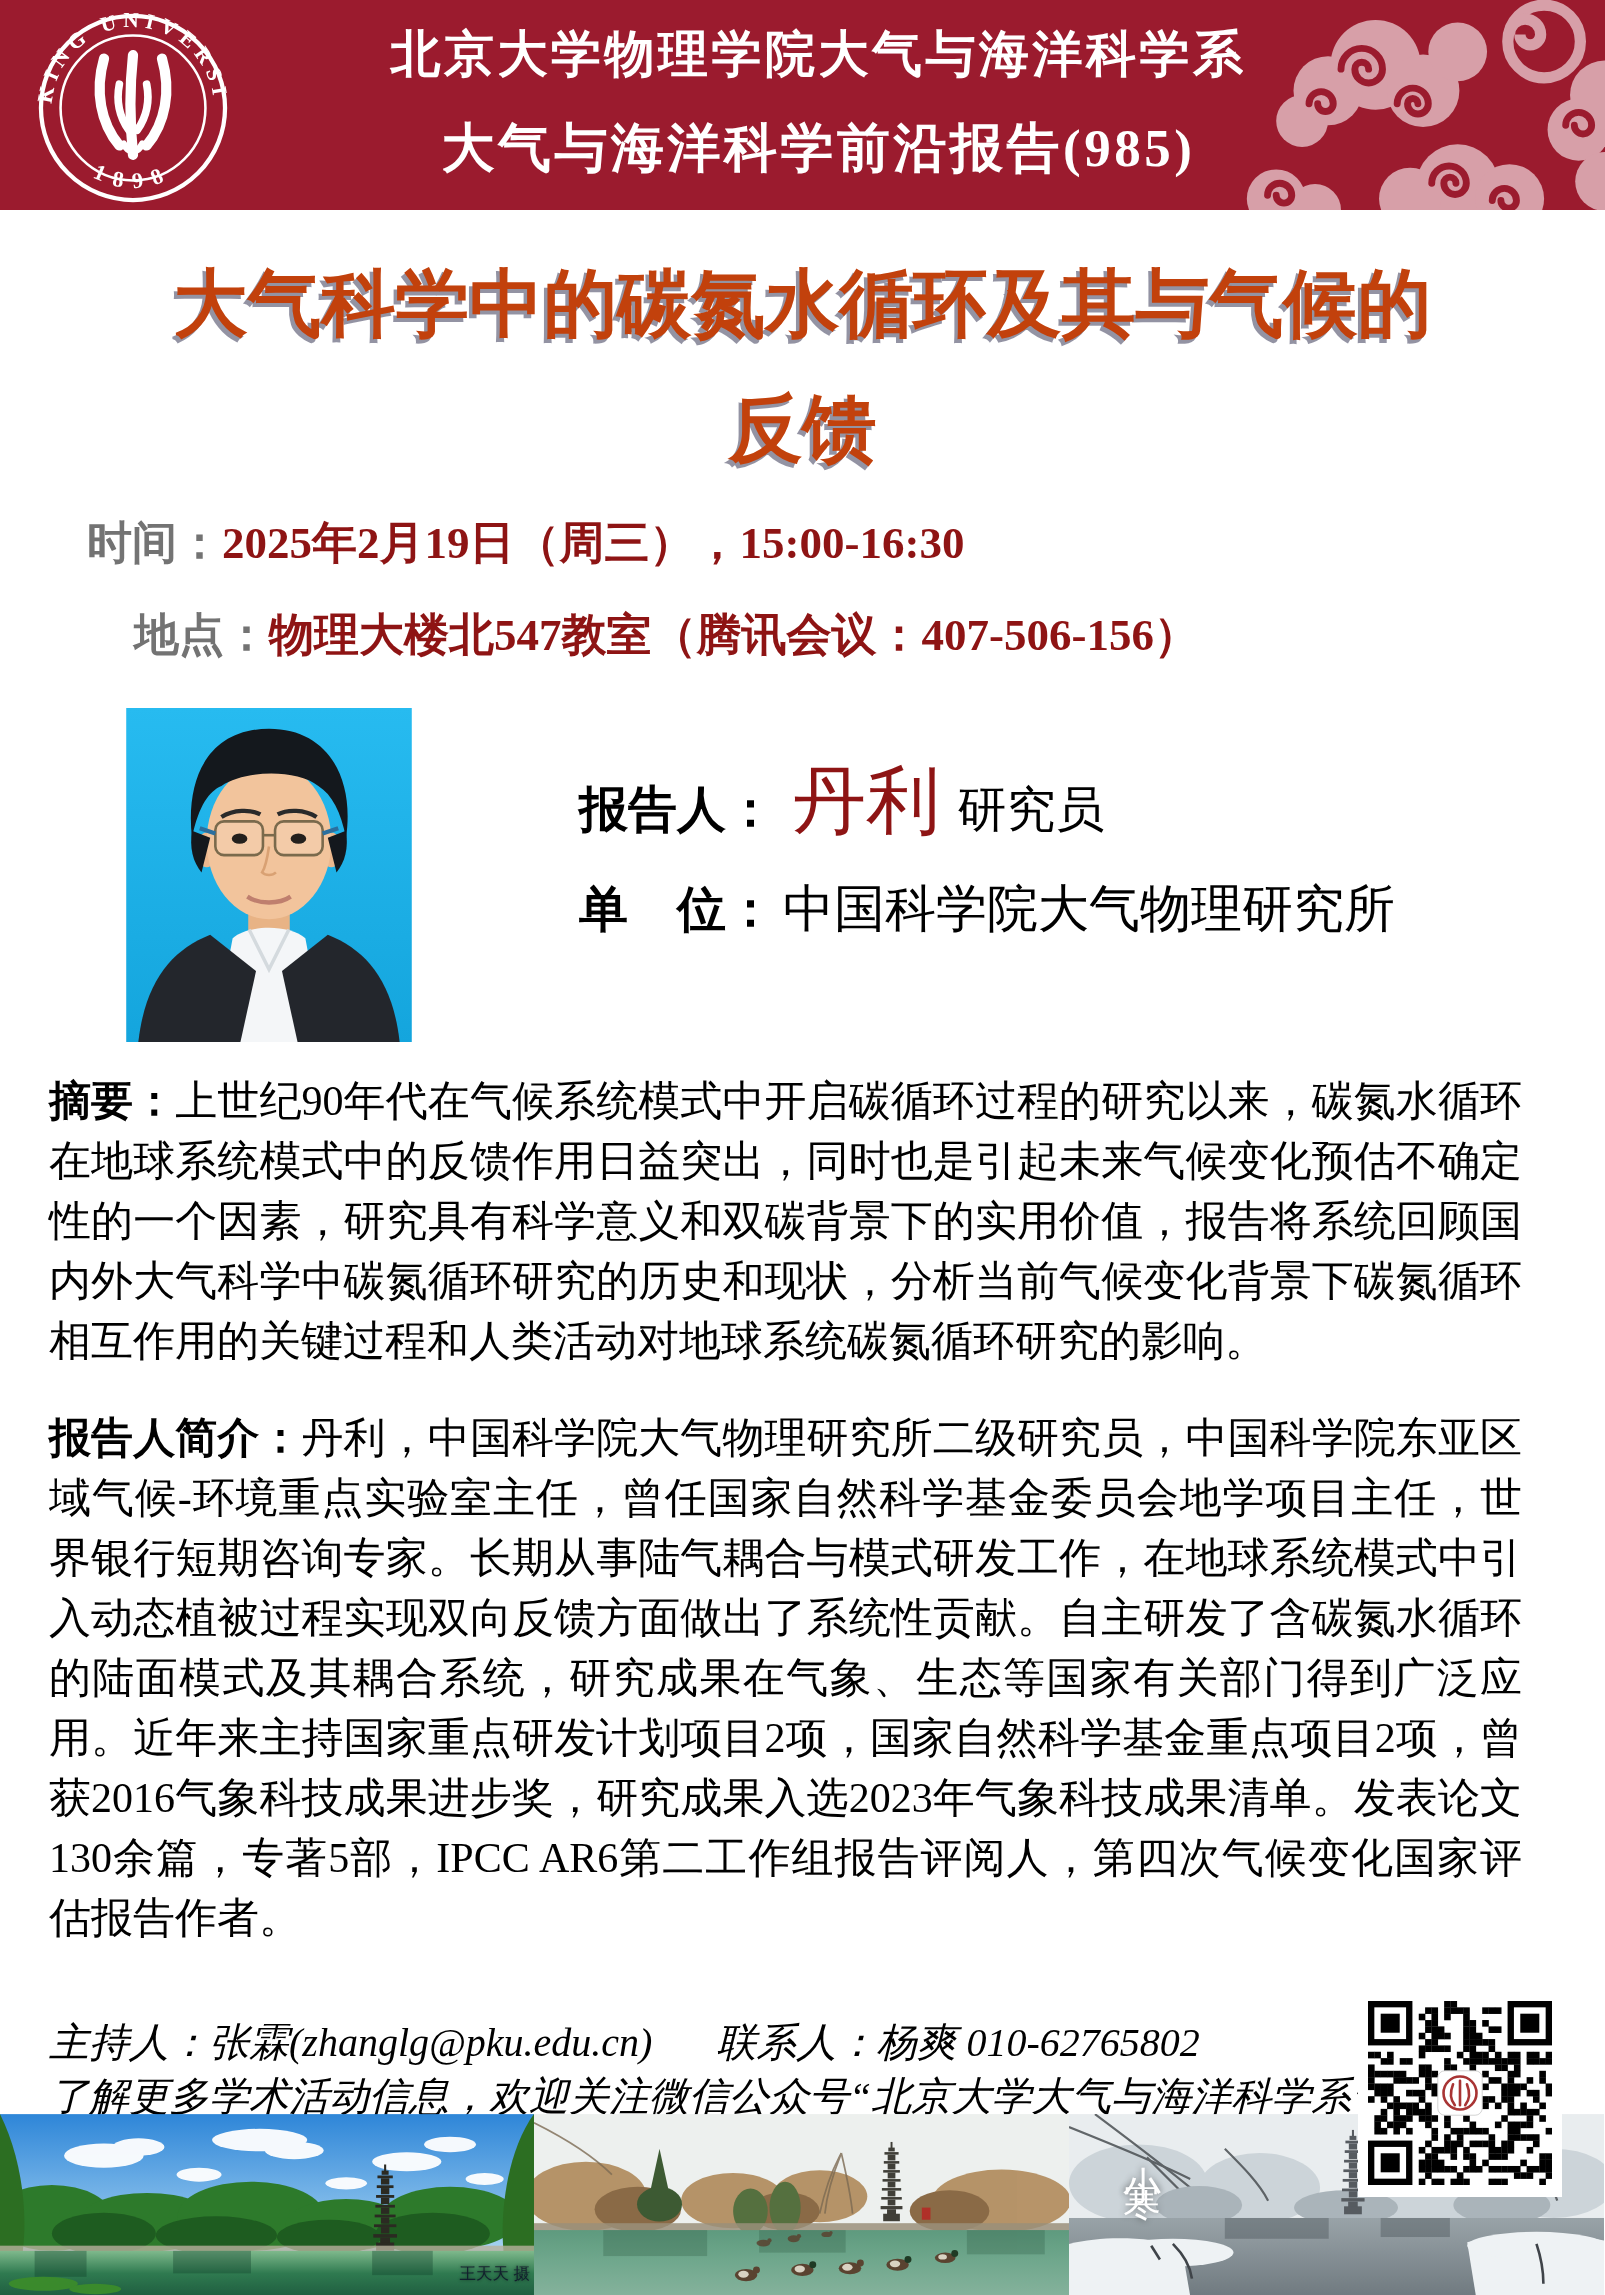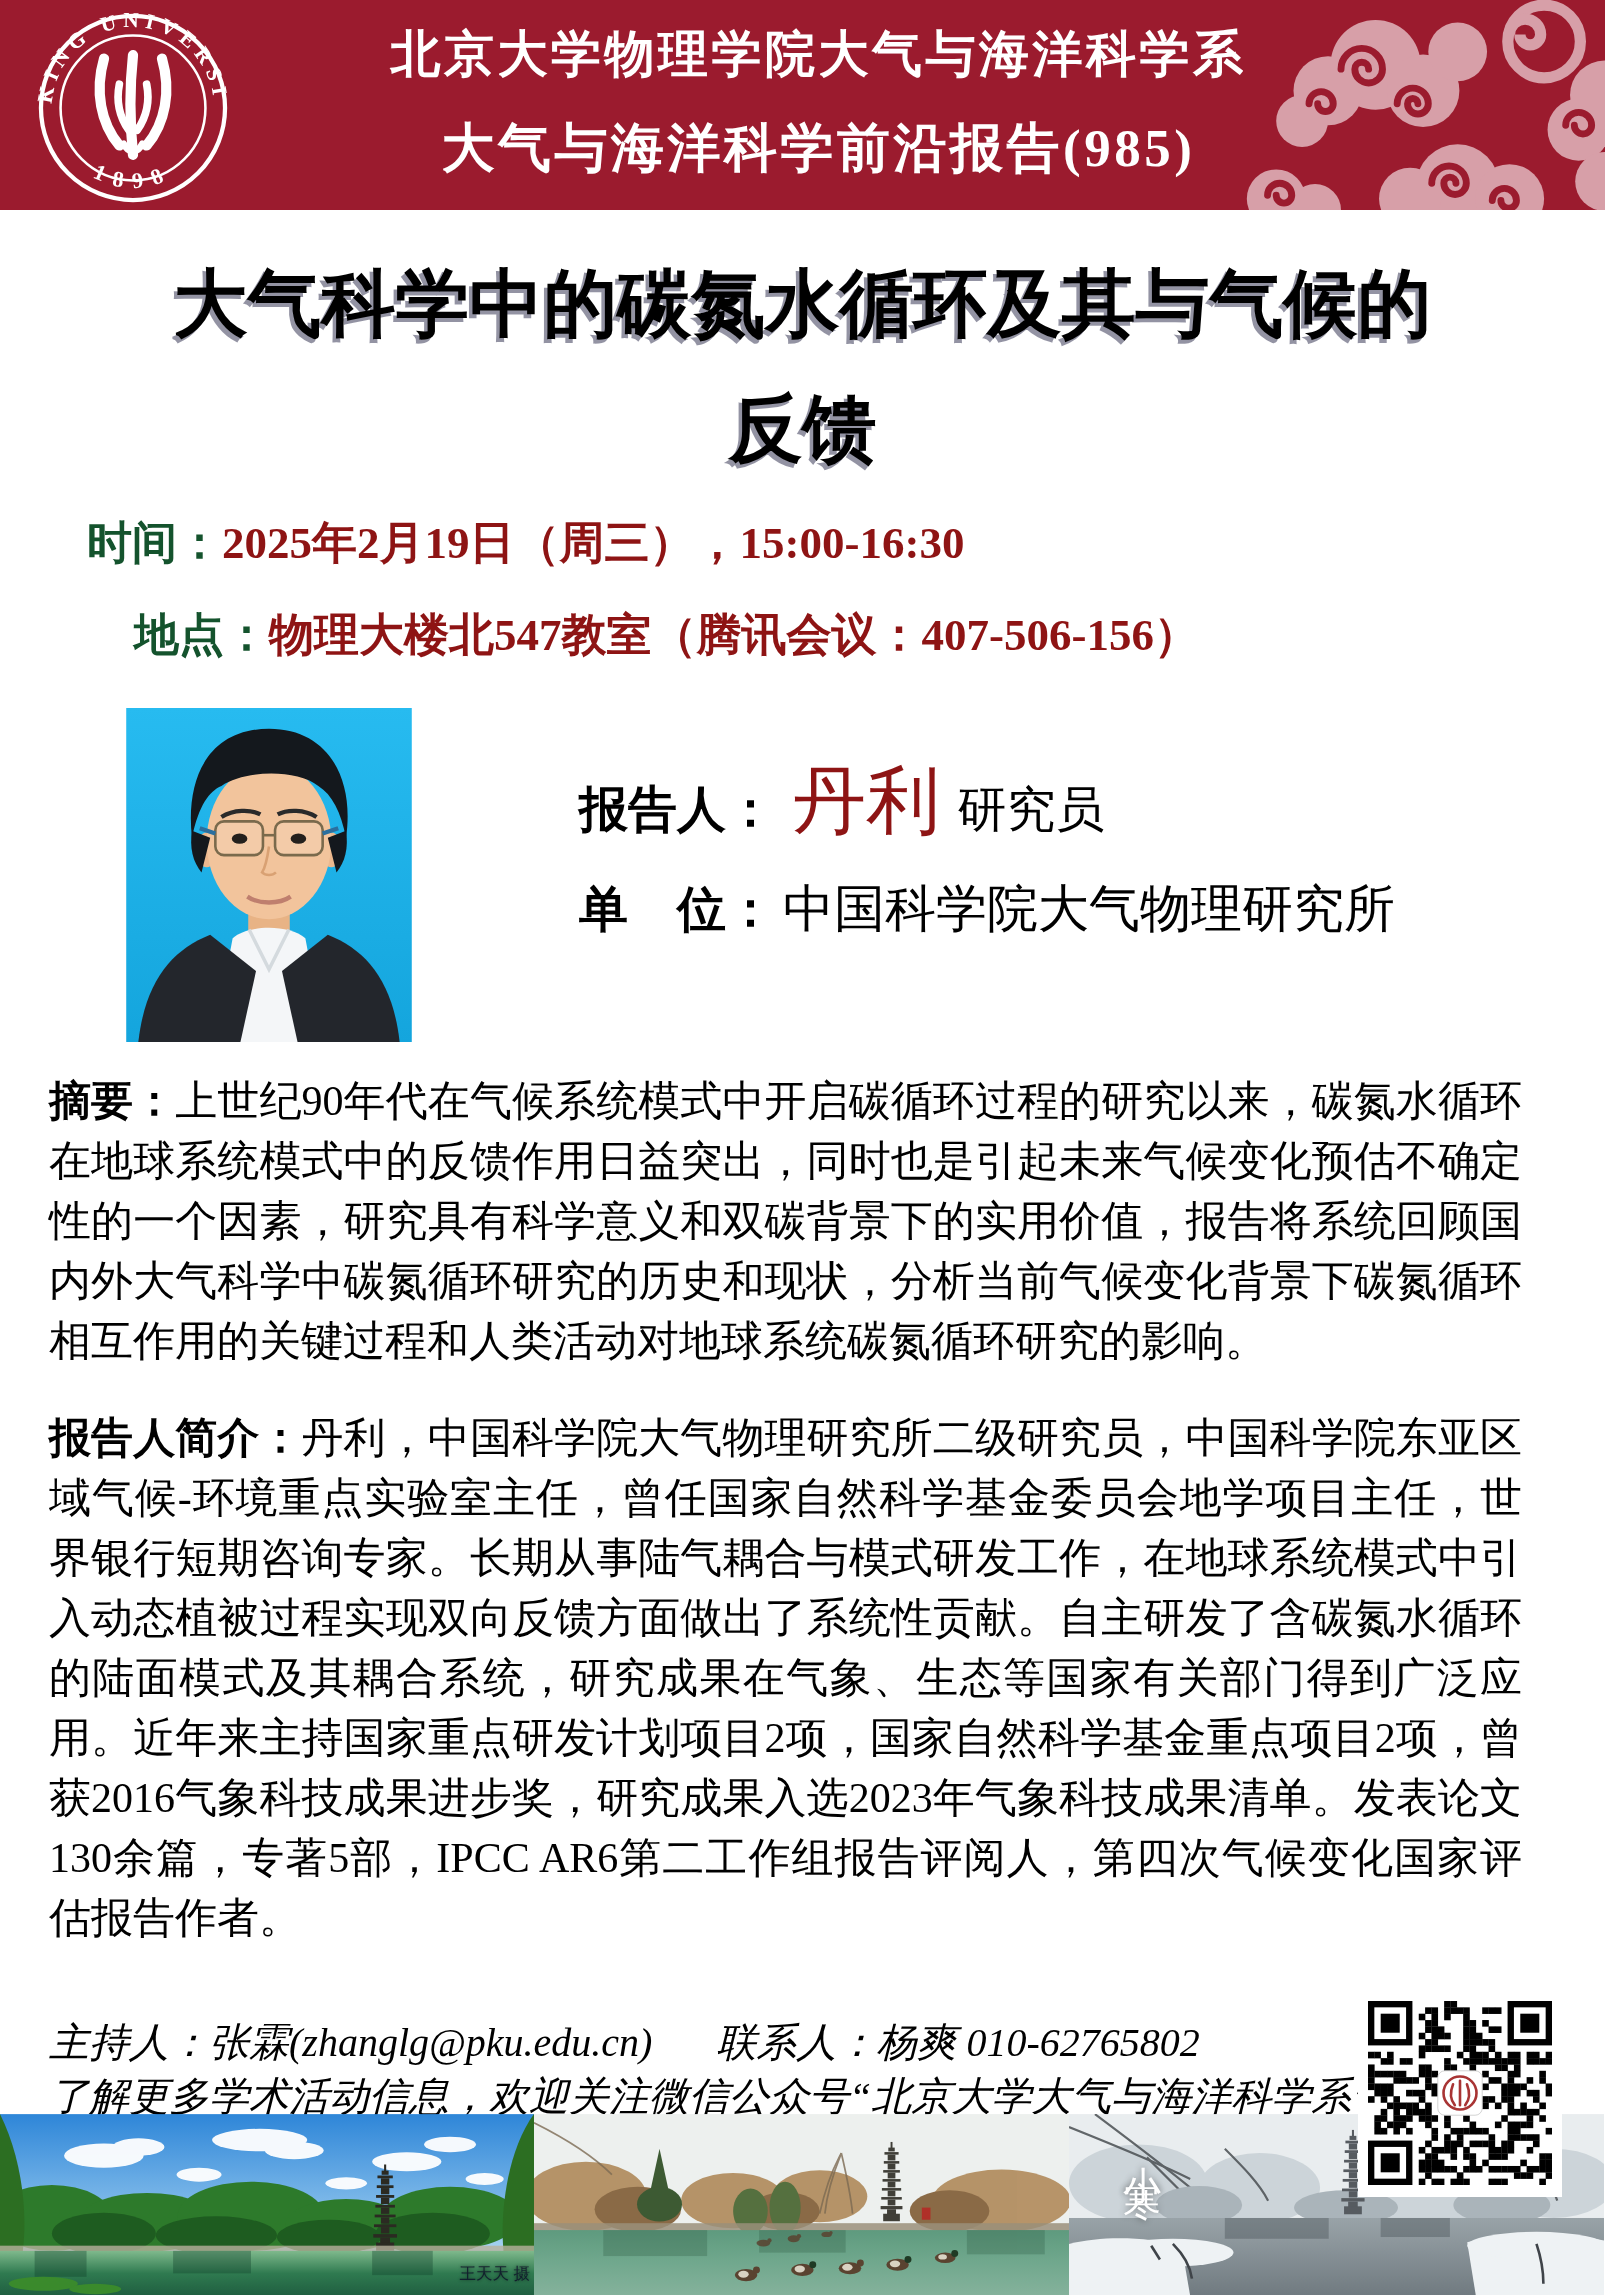--- a/index.html
+++ b/index.html
@@ -10,29 +10,29 @@
   .banner{position:absolute;left:0;top:0;width:1605px;height:210px;background:#9b1b2e;}
   .banner-logo{position:absolute;left:35px;top:10.4px;width:196px;height:196px;}
   .banner-clouds{position:absolute;right:0;top:0;width:407px;height:210px;}
   .banner-text{position:absolute;left:251px;top:0;width:1135px;height:210px;text-align:center;color:#ffffff;}
   .banner-line{position:absolute;left:0;width:100%;font-weight:bold;white-space:nowrap;letter-spacing:3.5px;}
   .banner-line1{top:21px;font-size:50px;}
   .banner-line2{top:113px;font-size:53px;}
 
   
   .main-title{position:absolute;left:0;top:241px;width:1605px;text-align:center;
-              color:#000000;font-weight:bold;font-size:74px;line-height:125px;
+              color:#c2410c;font-weight:bold;font-size:74px;line-height:125px;
               font-family:"Liberation Sans","DejaVu Sans",sans-serif;
               text-shadow:-3.5px 3.5px 0 rgba(15,15,50,0.45);}
 
   
   .info-row{position:absolute;left:87px;white-space:nowrap;font-size:45px;font-weight:bold;}
   .row-time{top:513px;}
   .row-venue{top:605px;margin-left:47px;}
-  .info-label{color:#14532d;font-family:Liberation Serif, serif;}
+  .info-label{color:#737373;font-family:Liberation Serif, serif;}
   .info-value{color:#8e1414;}
 
   
   .speaker-photo{position:absolute;left:126px;top:708px;width:286px;height:334px;}
   .speaker-row{position:absolute;left:579px;display:flex;align-items:baseline;white-space:nowrap;}
   .speaker-row1{top:752px;}
   .speaker-row2{top:875px;}
   .role-label{font-size:49px;font-weight:bold;font-family:"Liberation Sans","DejaVu Sans",sans-serif;}
   .speaker-name{font-size:74px;font-weight:normal;color:#8e1414;margin:0 17.3px;}
   .job-title{font-size:49px;}

